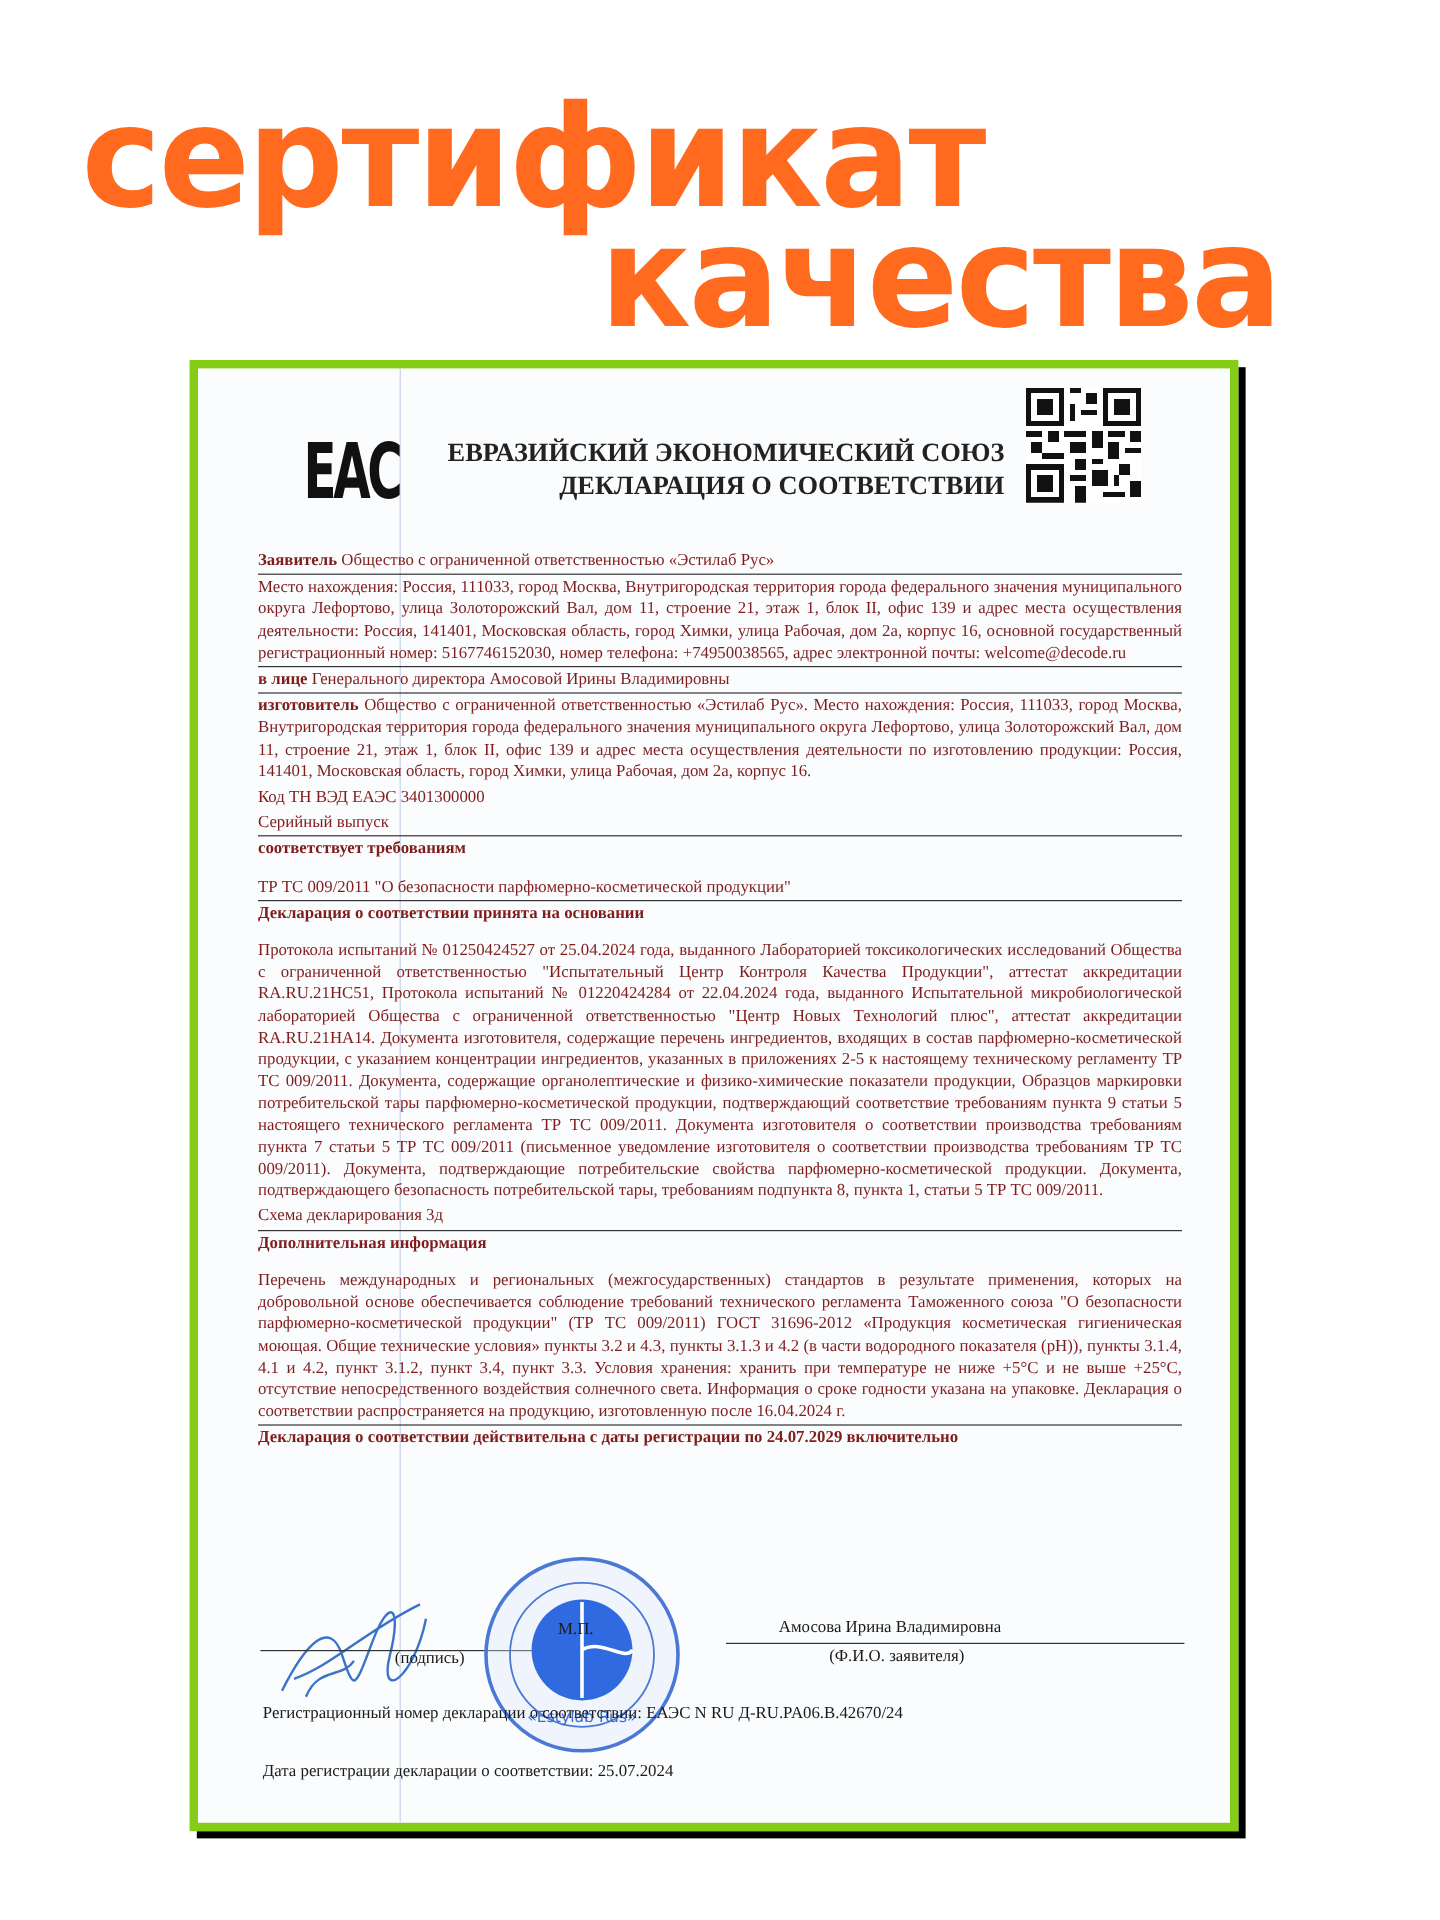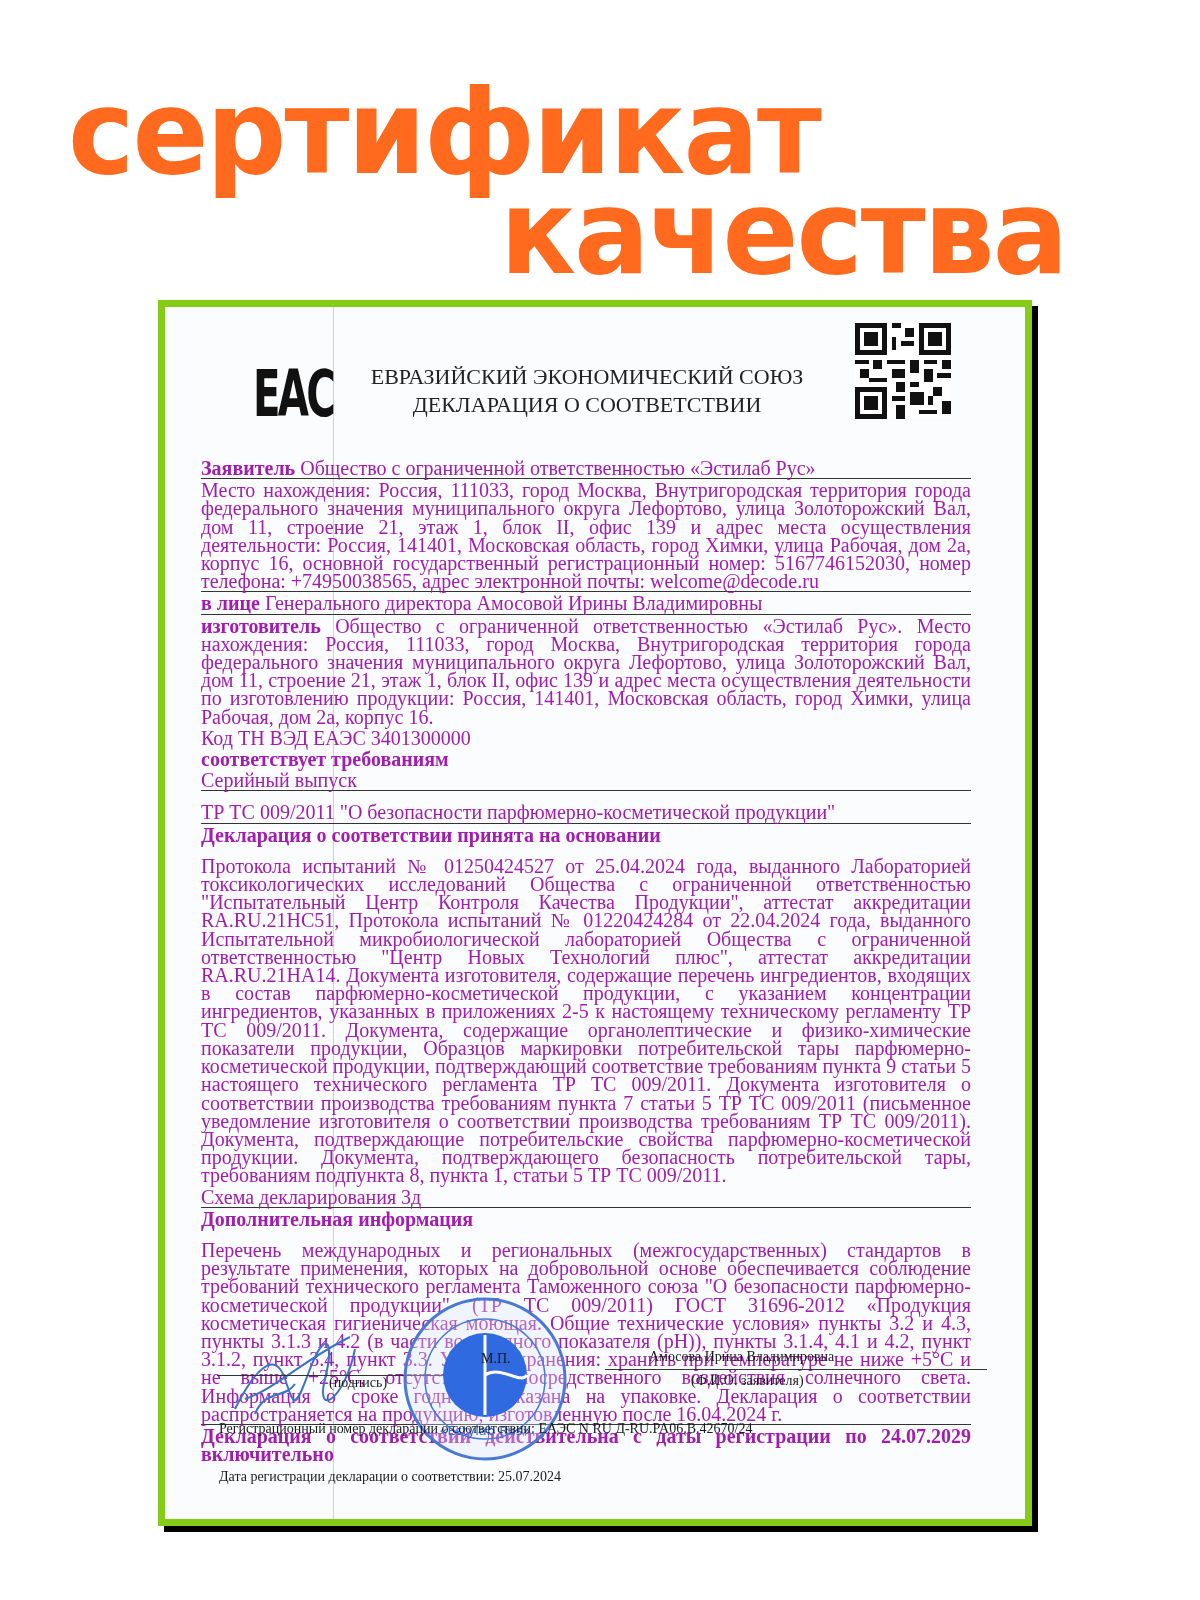--- a/index.html
+++ b/index.html
@@ -21,40 +21,40 @@
   }
   .fold-line {
     position: absolute; left: 168px; top: 0; width: 1px; height: 100%; background: #c9d2e6;
   }
   .eac-logo {
     position: absolute; left: 88px; top: 50px; font-family: "DejaVu Sans Condensed","DejaVu Sans", sans-serif;
     font-weight: 700; font-size: 64px; letter-spacing: -4px; transform: scaleX(0.7); transform-origin: left;
     color: #111;
   }
   .header-titles {
-    position: absolute; left: 172px; top: 56px; width: 500px; text-align: center;
-    font-weight: 400; font-size: 22px; line-height: 28px; color: #222;
+    position: absolute; left: 172px; top: 56px; width: 500px; text-align: right;
+    font-weight: 700; font-size: 22px; line-height: 28px; color: #222;
   }
   .qr {
     position: absolute; left: 690px; top: 16px; width: 96px; height: 96px;
   }
   .content {
-    position: absolute; left: 36px; top: 152px; width: 770px; font-size: 20px; line-height: 18.2px;
-    text-align: justify; color: #a21caf;
+    position: absolute; left: 50px; top: 152px; width: 770px; font-size: 14px; line-height: 18.2px;
+    text-align: justify; color: #7f1d1d;
   }
   .row { border-bottom: 1.5px solid #333; padding-bottom: 1px; margin-bottom: 2px; }
   .row.noline { border-bottom: none; }
   .b { font-weight: 700; }
   .gap { height: 10px; }
   .sign-line { position: absolute; border-top: 1.5px solid #333; }
   .stamp {
     position: absolute; left: 236px; top: 988px; width: 168px; height: 168px;
   }
   .signature { position: absolute; left: 60px; top: 1022px; width: 140px; height: 90px; }
-  .mp-label { position: absolute; left: 316px; top: 1044px; font-size: 14px; }
+  .mp-label { position: absolute; left: 300px; top: 1044px; font-size: 14px; }
   .fio-name { position: absolute; left: 484px; top: 1042px; font-size: 14px; }
   .fio-caption { position: absolute; left: 526px; top: 1066px; font-size: 14px; }
   .sign-caption { position: absolute; left: 130px; top: 1068px; font-size: 14px; margin-left: 34px; }
   .footer-line { position: absolute; left: 54px; font-weight: 400; font-size: 14px; }
 </style>
 </head>
 <body>
 
 <div class="hero-title" id="title-line1">сертификат</div>
 <div class="hero-title" id="title-line2">качества</div>
@@ -115,22 +115,22 @@
     <div class="row">Место нахождения: Россия, 111033, город Москва, Внутригородская территория города федерального значения муниципального округа Лефортово, улица Золоторожский Вал, дом 11, строение 21, этаж 1, блок II, офис 139 и адрес места осуществления деятельности: Россия, 141401, Московская область, город Химки, улица Рабочая, дом 2а, корпус 16, основной государственный регистрационный номер: 5167746152030, номер телефона: +74950038565, адрес электронной почты: welcome@decode.ru</div>
     <div class="row">
       <span class="b">в лице</span>
       <span>Генерального директора Амосовой Ирины Владимировны</span>
     </div>
     <div class="row noline">
       <span class="b">изготовитель</span>
       <span>Общество с ограниченной ответственностью «Эстилаб Рус». Место нахождения: Россия, 111033, город Москва, Внутригородская территория города федерального значения муниципального округа Лефортово, улица Золоторожский Вал, дом 11, строение 21, этаж 1, блок II, офис 139 и адрес места осуществления деятельности по изготовлению продукции: Россия, 141401, Московская область, город Химки, улица Рабочая, дом 2а, корпус 16.</span>
     </div>
     <div class="row noline">Код ТН ВЭД ЕАЭС 3401300000</div>
+    <div class="row">Серийный выпуск</div>
     <div class="row noline b">соответствует требованиям</div>
-    <div class="row">Серийный выпуск</div>
     <div class="gap"></div>
     <div class="row">ТР ТС 009/2011 "О безопасности парфюмерно-косметической продукции"</div>
     <div class="row noline b">Декларация о соответствии принята на основании</div>
     <div class="gap"></div>
     <div class="row noline">Протокола испытаний № 01250424527 от 25.04.2024 года, выданного Лабораторией токсикологических исследований Общества с ограниченной ответственностью "Испытательный Центр Контроля Качества Продукции", аттестат аккредитации RA.RU.21HC51, Протокола испытаний № 01220424284 от 22.04.2024 года, выданного Испытательной микробиологической лабораторией Общества с ограниченной ответственностью "Центр Новых Технологий плюс", аттестат аккредитации RA.RU.21HA14. Документа изготовителя, содержащие перечень ингредиентов, входящих в состав парфюмерно-косметической продукции, с указанием концентрации ингредиентов, указанных в приложениях 2-5 к настоящему техническому регламенту ТР ТС 009/2011. Документа, содержащие органолептические и физико-химические показатели продукции, Образцов маркировки потребительской тары парфюмерно-косметической продукции, подтверждающий соответствие требованиям пункта 9 статьи 5 настоящего технического регламента ТР ТС 009/2011. Документа изготовителя о соответствии производства требованиям пункта 7 статьи 5 ТР ТС 009/2011 (письменное уведомление изготовителя о соответствии производства требованиям ТР ТС 009/2011). Документа, подтверждающие потребительские свойства парфюмерно-косметической продукции. Документа, подтверждающего безопасность потребительской тары, требованиям подпункта 8, пункта 1, статьи 5 ТР ТС 009/2011.</div>
     <div class="row">Схема декларирования 3д</div>
     <div class="row noline b">Дополнительная информация</div>
     <div class="gap"></div>
     <div class="row">Перечень международных и региональных (межгосударственных) стандартов в результате применения, которых на добровольной основе обеспечивается соблюдение требований технического регламента Таможенного союза "О безопасности парфюмерно-косметической продукции" (ТР ТС 009/2011) ГОСТ 31696-2012 «Продукция косметическая гигиеническая моющая. Общие технические условия» пункты 3.2 и 4.3, пункты 3.1.3 и 4.2 (в части водородного показателя (pH)), пункты 3.1.4, 4.1 и 4.2, пункт 3.1.2, пункт 3.4, пункт 3.3. Условия хранения: хранить при температуре не ниже +5°С и не выше +25°С, отсутствие непосредственного воздействия солнечного света. Информация о сроке годности указана на упаковке. Декларация о соответствии распространяется на продукцию, изготовленную после 16.04.2024 г.</div>
     <div class="row noline b">Декларация о соответствии действительна с даты регистрации по 24.07.2029 включительно</div>

